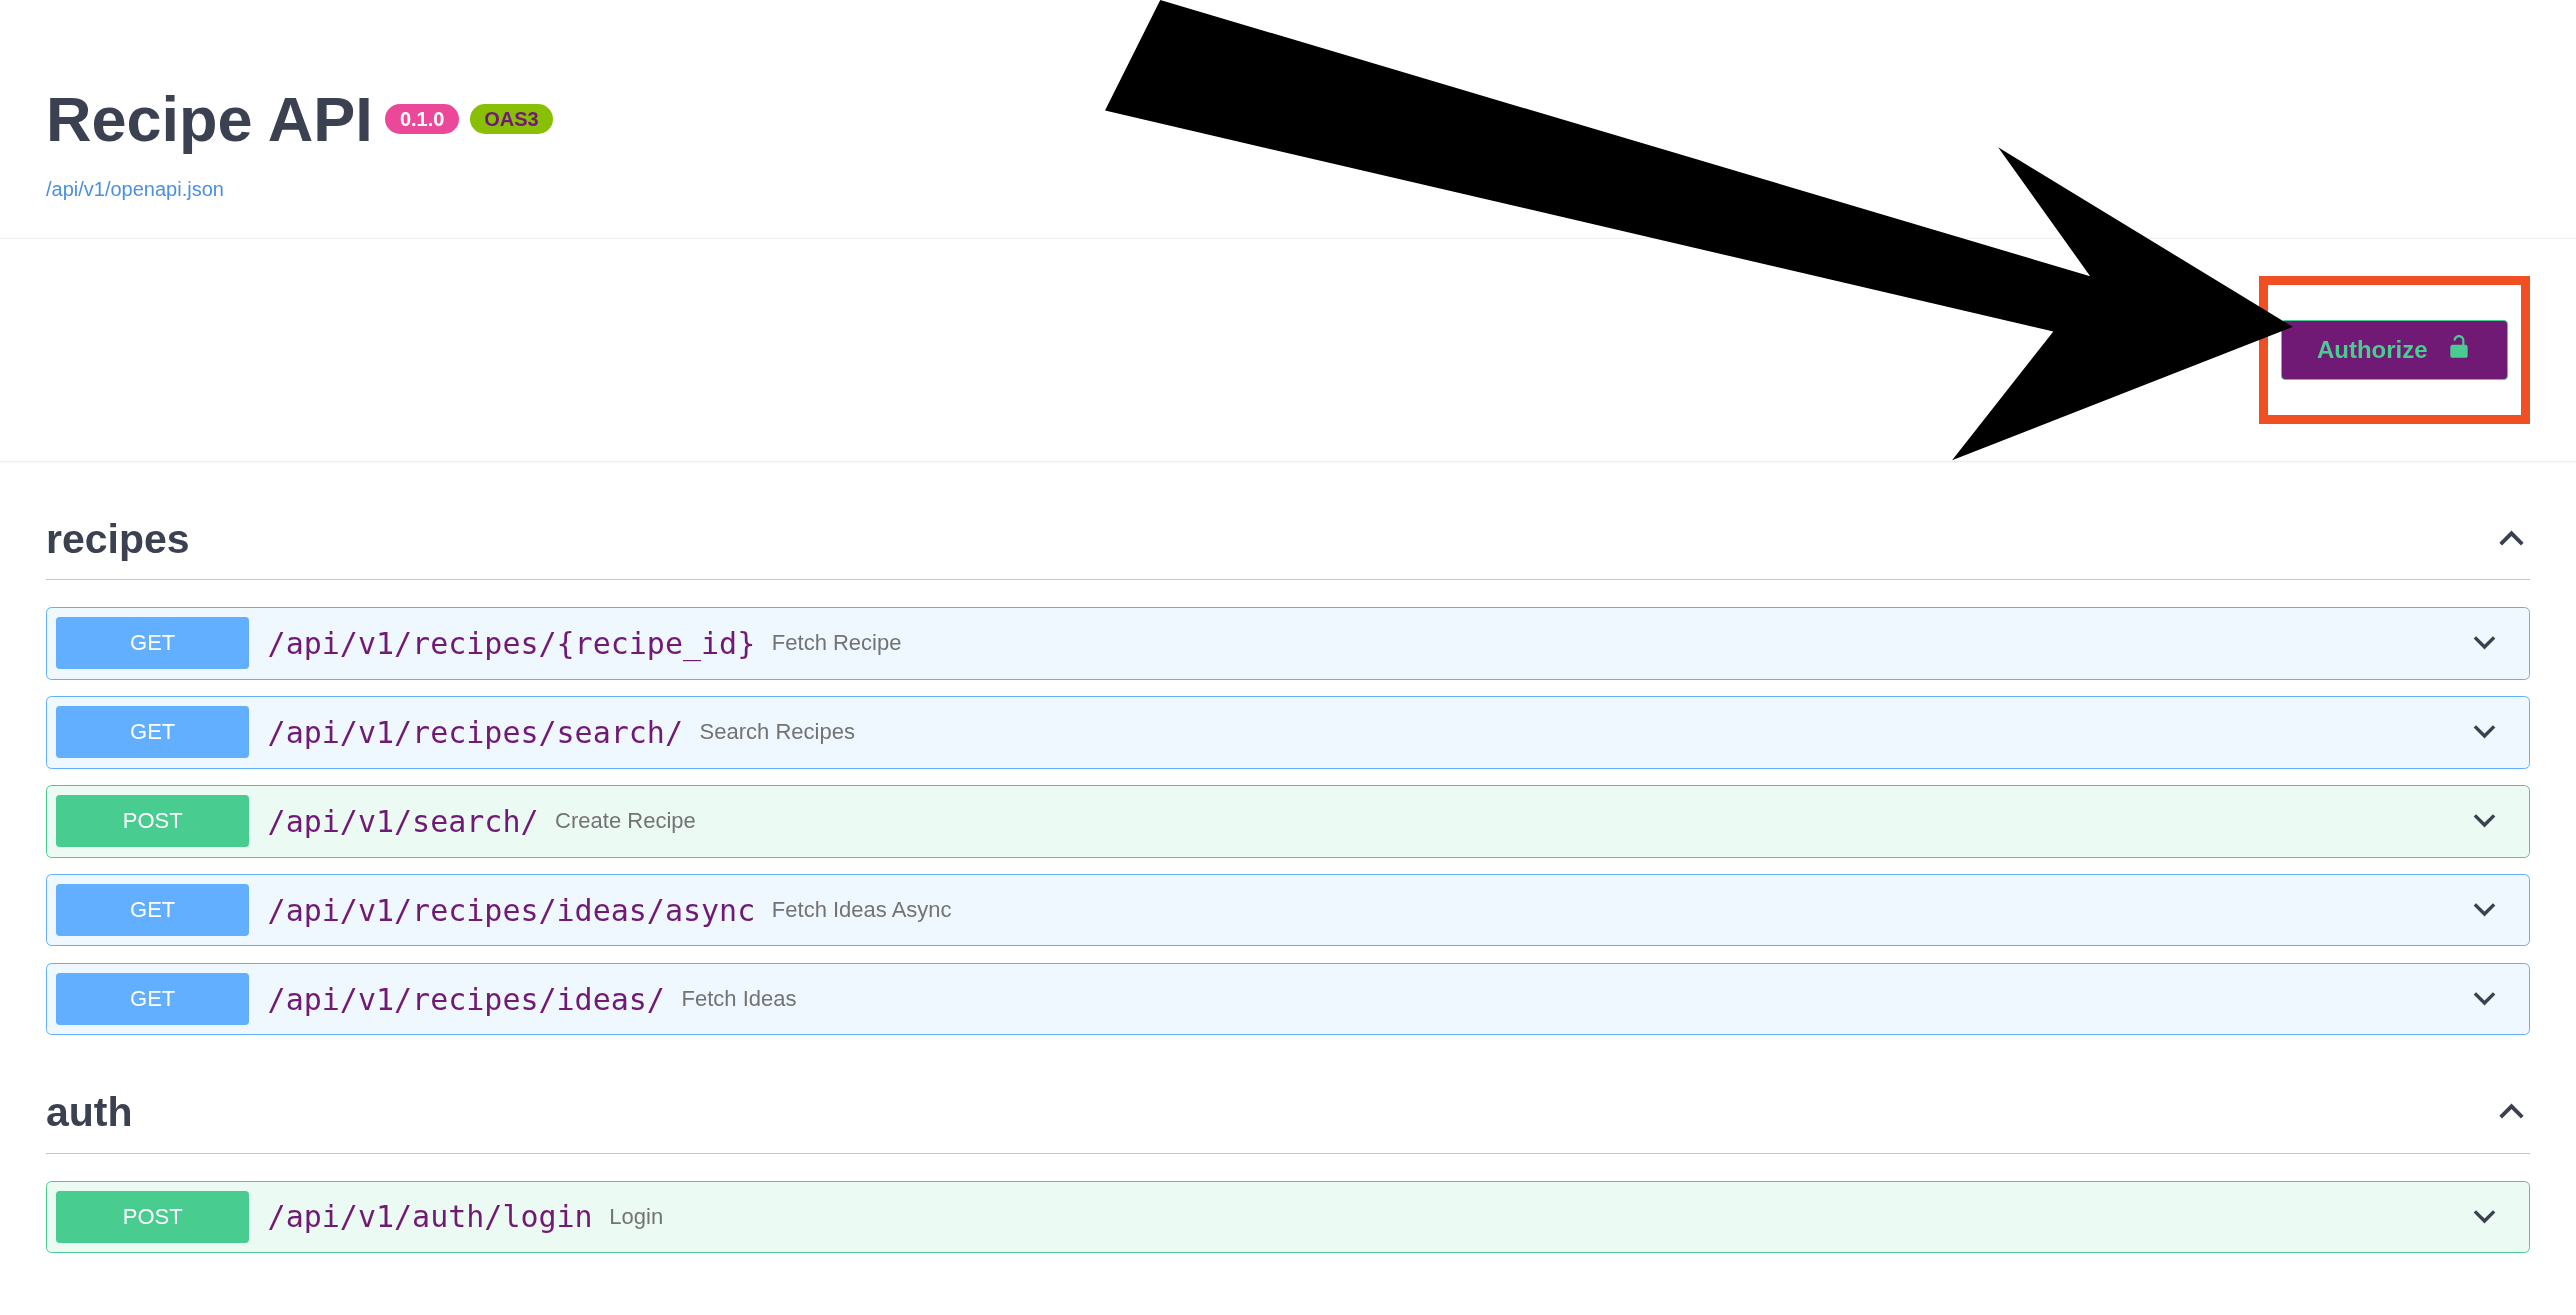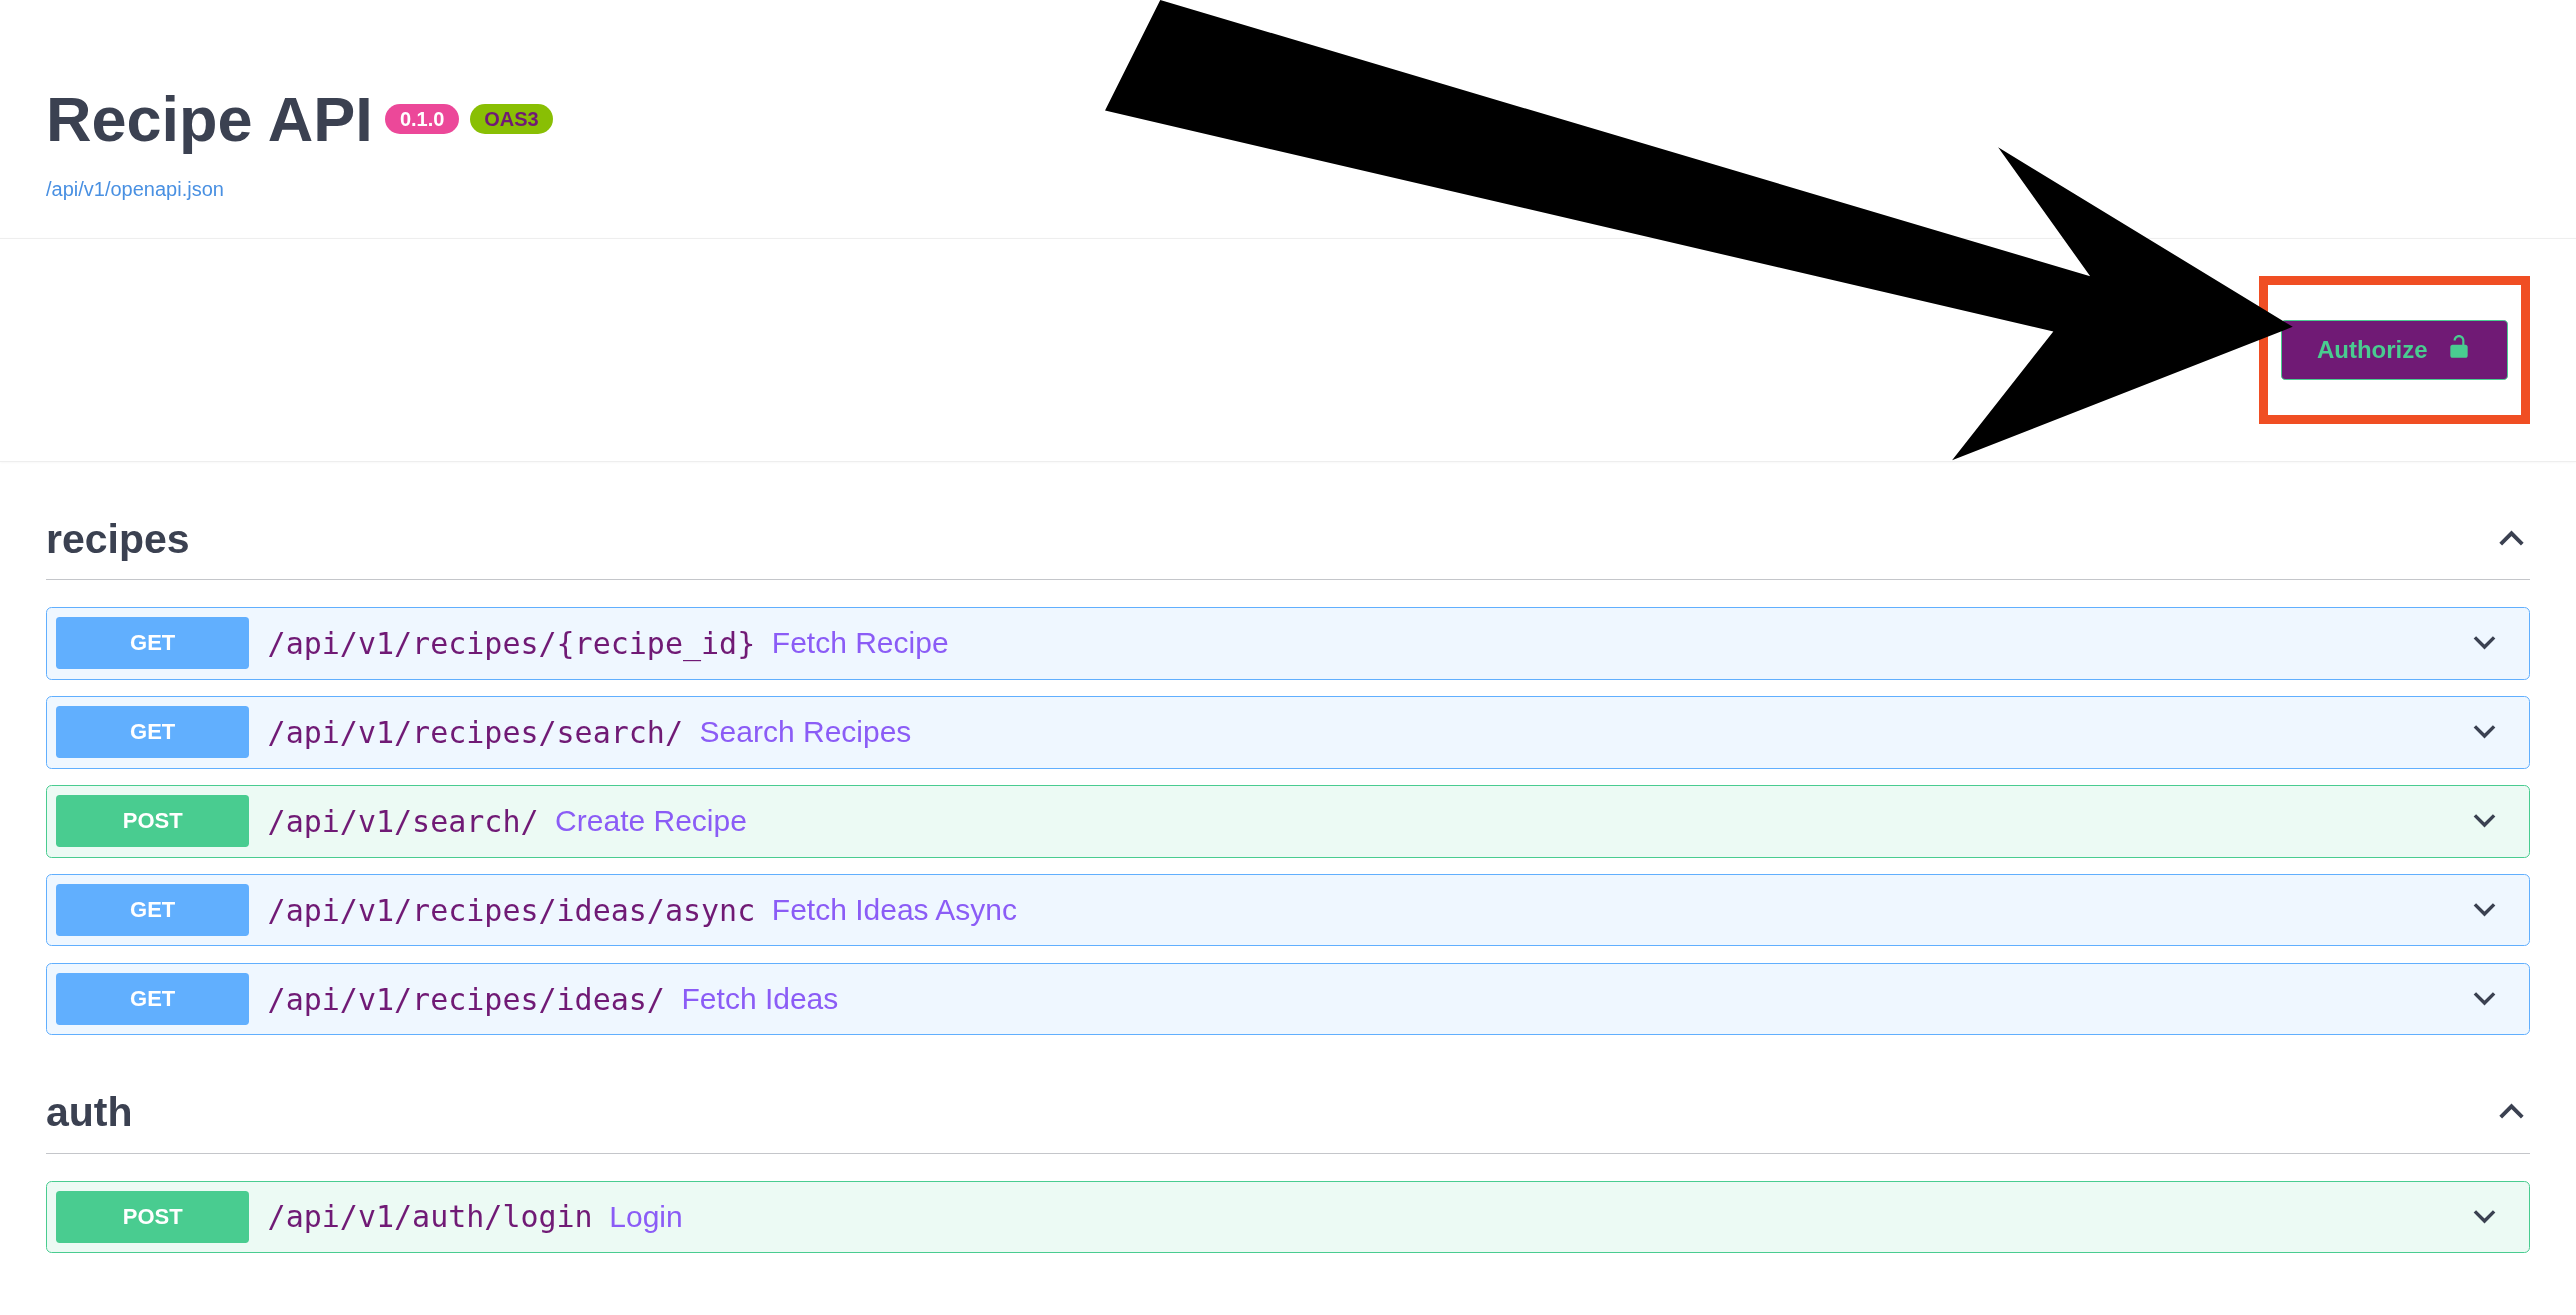--- a/index.html
+++ b/index.html
@@ -154,21 +154,21 @@
     
     .opblock-summary {
       display: flex;
       align-items: center;
       padding: 9.2px;
       cursor: pointer;
     }
     
     .method-badge {
       font-size: 22px;
-      font-weight: 700;
+      font-weight: 400;
       color: #ffffff;
       text-align: center;
       padding: 13px 0;
       min-width: 193px;
       border-radius: 3.7px;
       margin-right: 18.4px;
     }
     
     .method-get {
       background: #61affe;
@@ -181,22 +181,22 @@
     .path {
       font-family: monospace;
       font-size: 30px;
       font-weight: 400;
       color: #701a75;
       margin-right: 16.6px;
       word-break: break-all;
     }
     
     .description {
-      font-size: 30px;
-      color: #8b5cf6;
+      font-size: 22px;
+      color: #737373;
       flex-grow: 1;
     }
     
     .opblock-chevron {
       padding-right: 18.4px;
     }
     
     .opblock-chevron svg {
       width: 33px;
       height: 33px;

